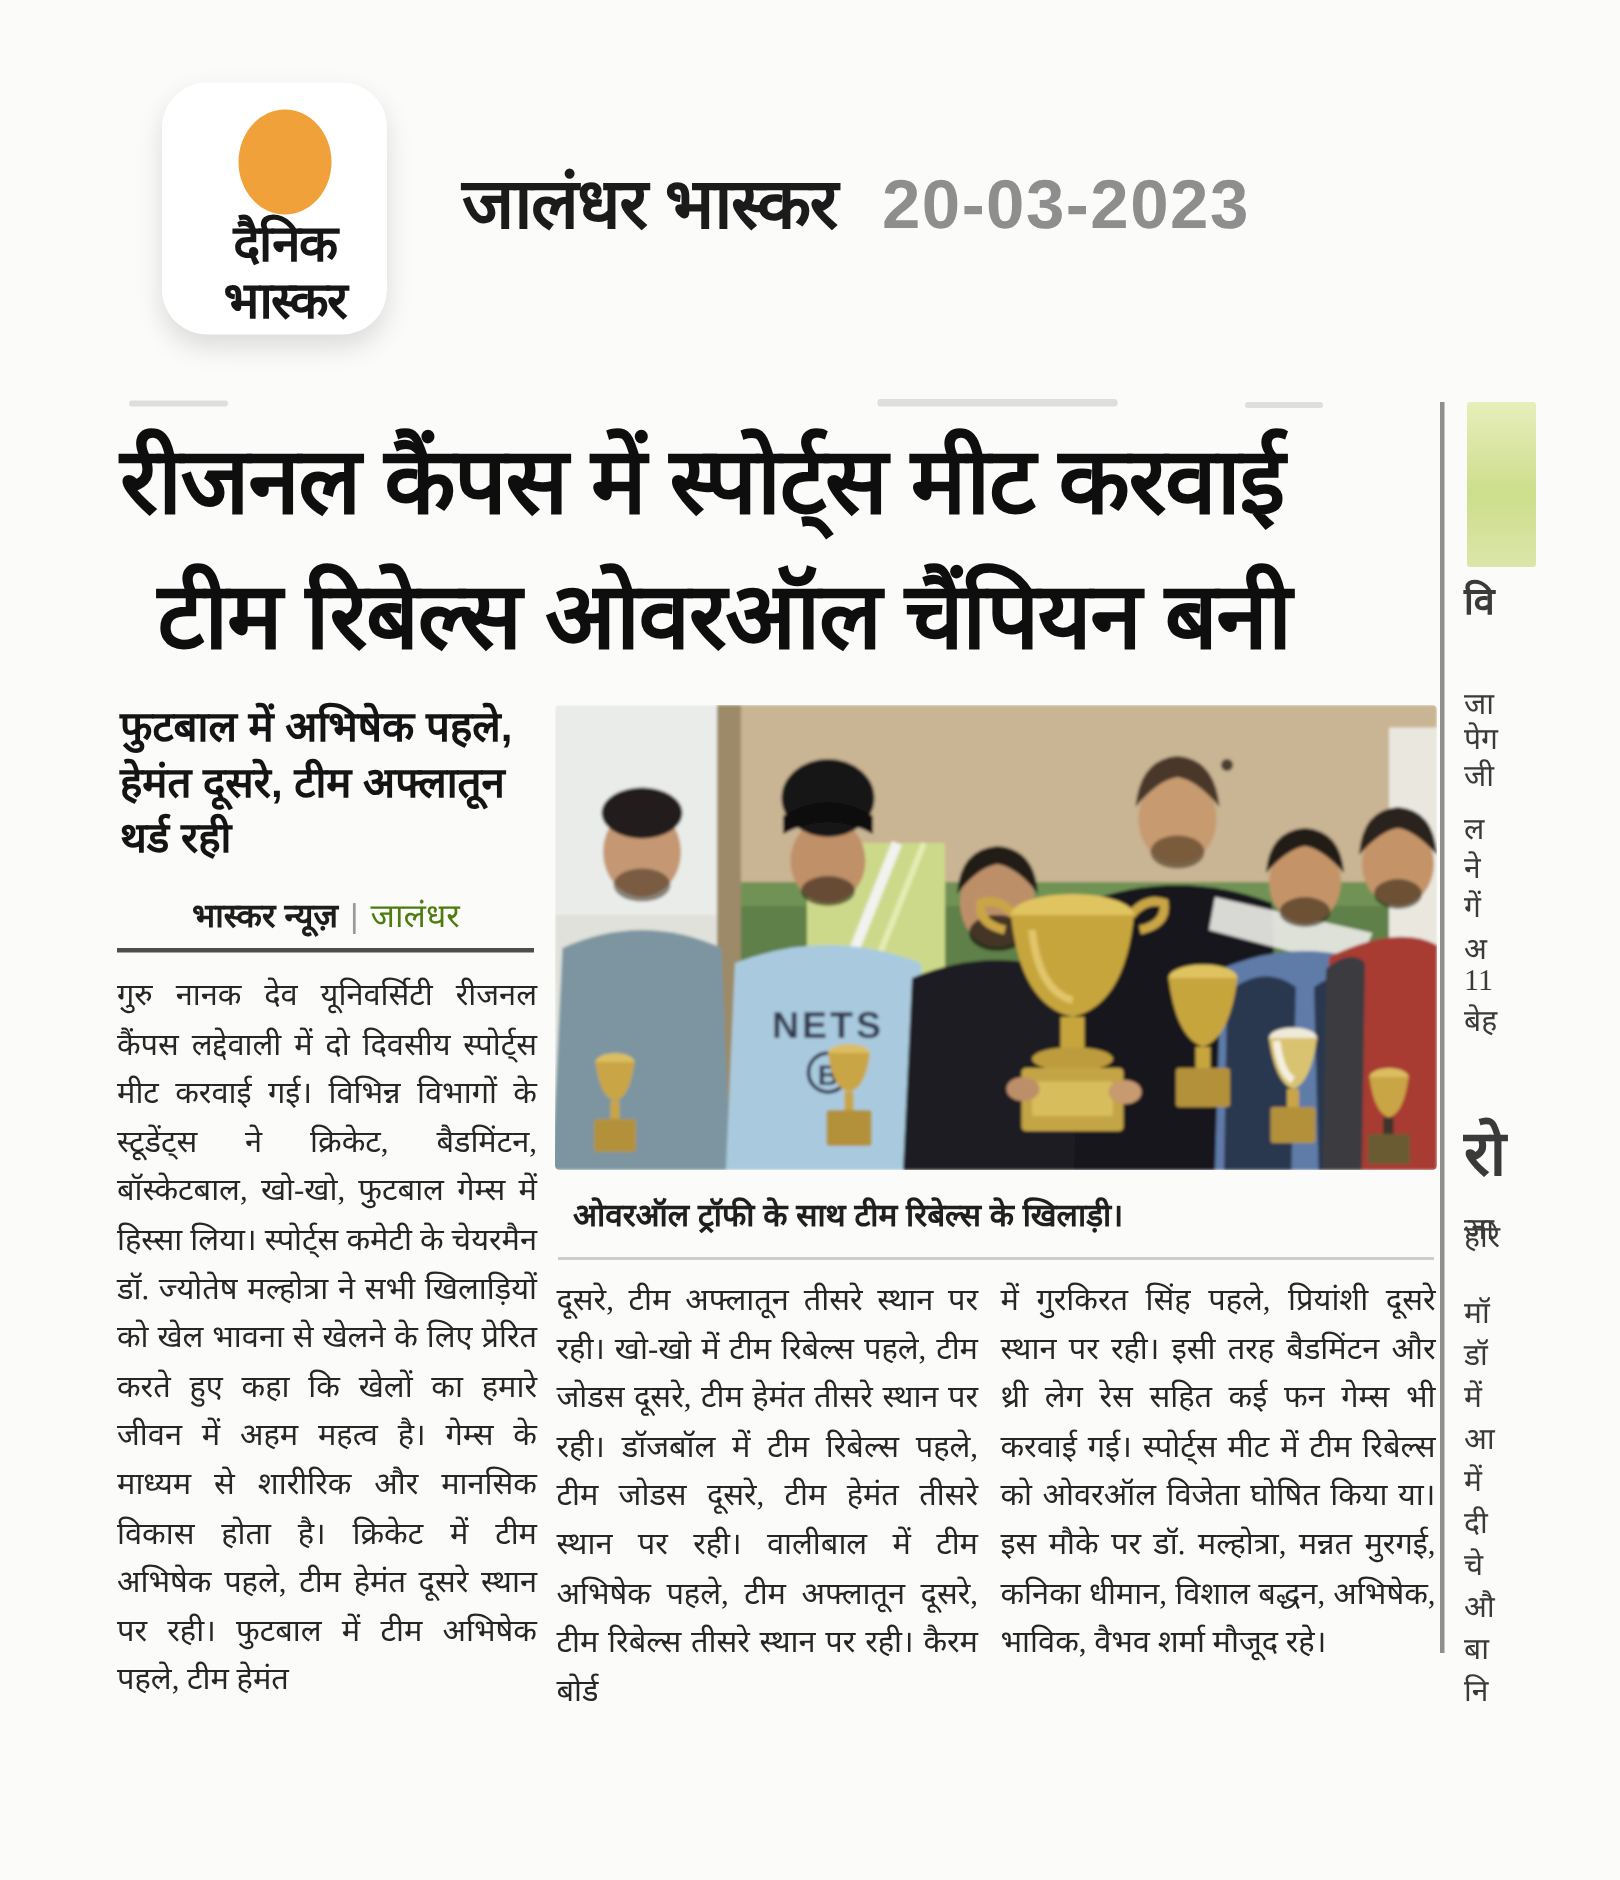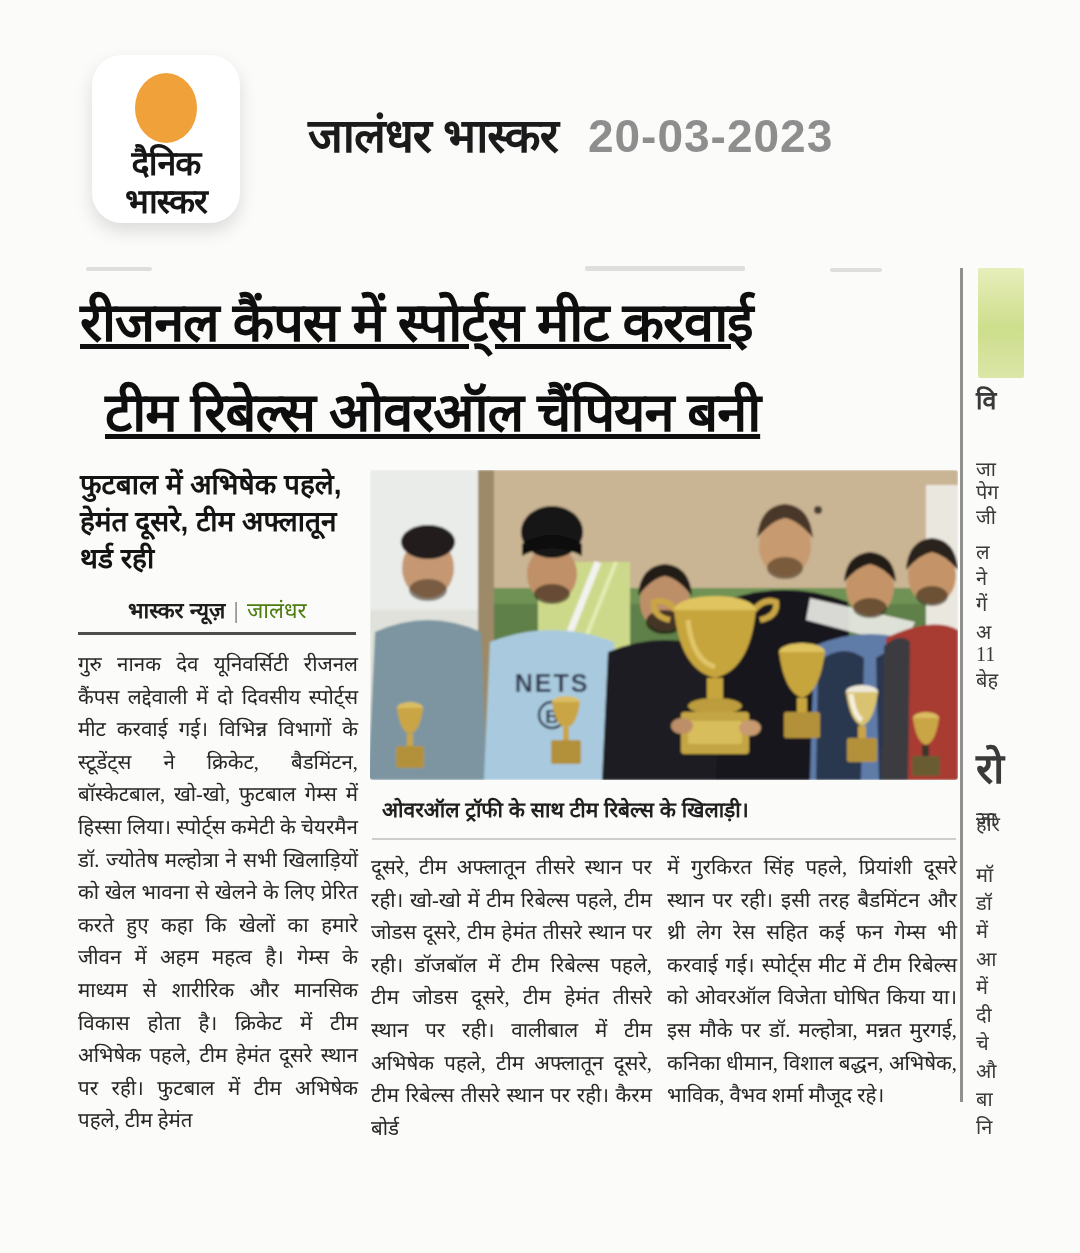--- a/index.html
+++ b/index.html
@@ -6,39 +6,39 @@
   body{
     width:1080px;height:1253px;position:relative;overflow:hidden;
     background:#fbfbf9;
     font-family:"Liberation Sans", sans-serif;
     color:#222;
   }
   .abs{position:absolute;}
 
   
   .logo-card{
-    left:92px;top:55px;width:148px;height:168px;
+    left:108px;top:55px;width:136px;height:168px;
     background:#ffffff;border-radius:30px;
     box-shadow:0 8px 18px rgba(0,0,0,0.13);
-    display:flex;flex-direction:column;align-items:center;justify-content:flex-start;
+    display:flex;flex-direction:column;align-items:center;justify-content:flex-start;padding-left:14px;
   }
   .logo-sun{width:62px;height:70px;border-radius:50%;margin-top:18px;}
   .logo-text{
     font-weight:bold;color:#161616;font-size:34px;line-height:36px;
     text-align:center;margin-top:2px;letter-spacing:-1px;
   }
   .masthead-row{left:308px;top:102px;display:flex;align-items:baseline;gap:30px;white-space:nowrap;}
   .masthead-title{font-size:47px;font-weight:bold;color:#1b1b1b;letter-spacing:-1px;}
   .masthead-date{font-size:46px;font-weight:600;color:#8e8e8e;letter-spacing:1px;}
 
   
   .smudge{background:#9a9a9a;opacity:.30;border-radius:2px;}
   .headline{
     left:80px;width:885px;font-weight:bold;color:#0e0e0e;
-    font-size:54px;line-height:52px;white-space:nowrap;letter-spacing:-1px;text-decoration:underline;
+    font-size:62px;line-height:52px;white-space:nowrap;letter-spacing:-1px;
   }
   .subhead{
     left:80px;top:466px;width:278px;
     font-weight:bold;color:#141414;font-size:28px;line-height:37px;
   }
   .byline{left:128px;top:594px;font-size:22px;white-space:nowrap;}
   .byline b{color:#1d1d1d;}
   .byline .sep{color:#9a9a9a;padding:0 8px;font-weight:normal;}
   .byline .loc{color:#4d7c0f;font-weight:normal;}
   .rule{background:#4d4d4d;}

